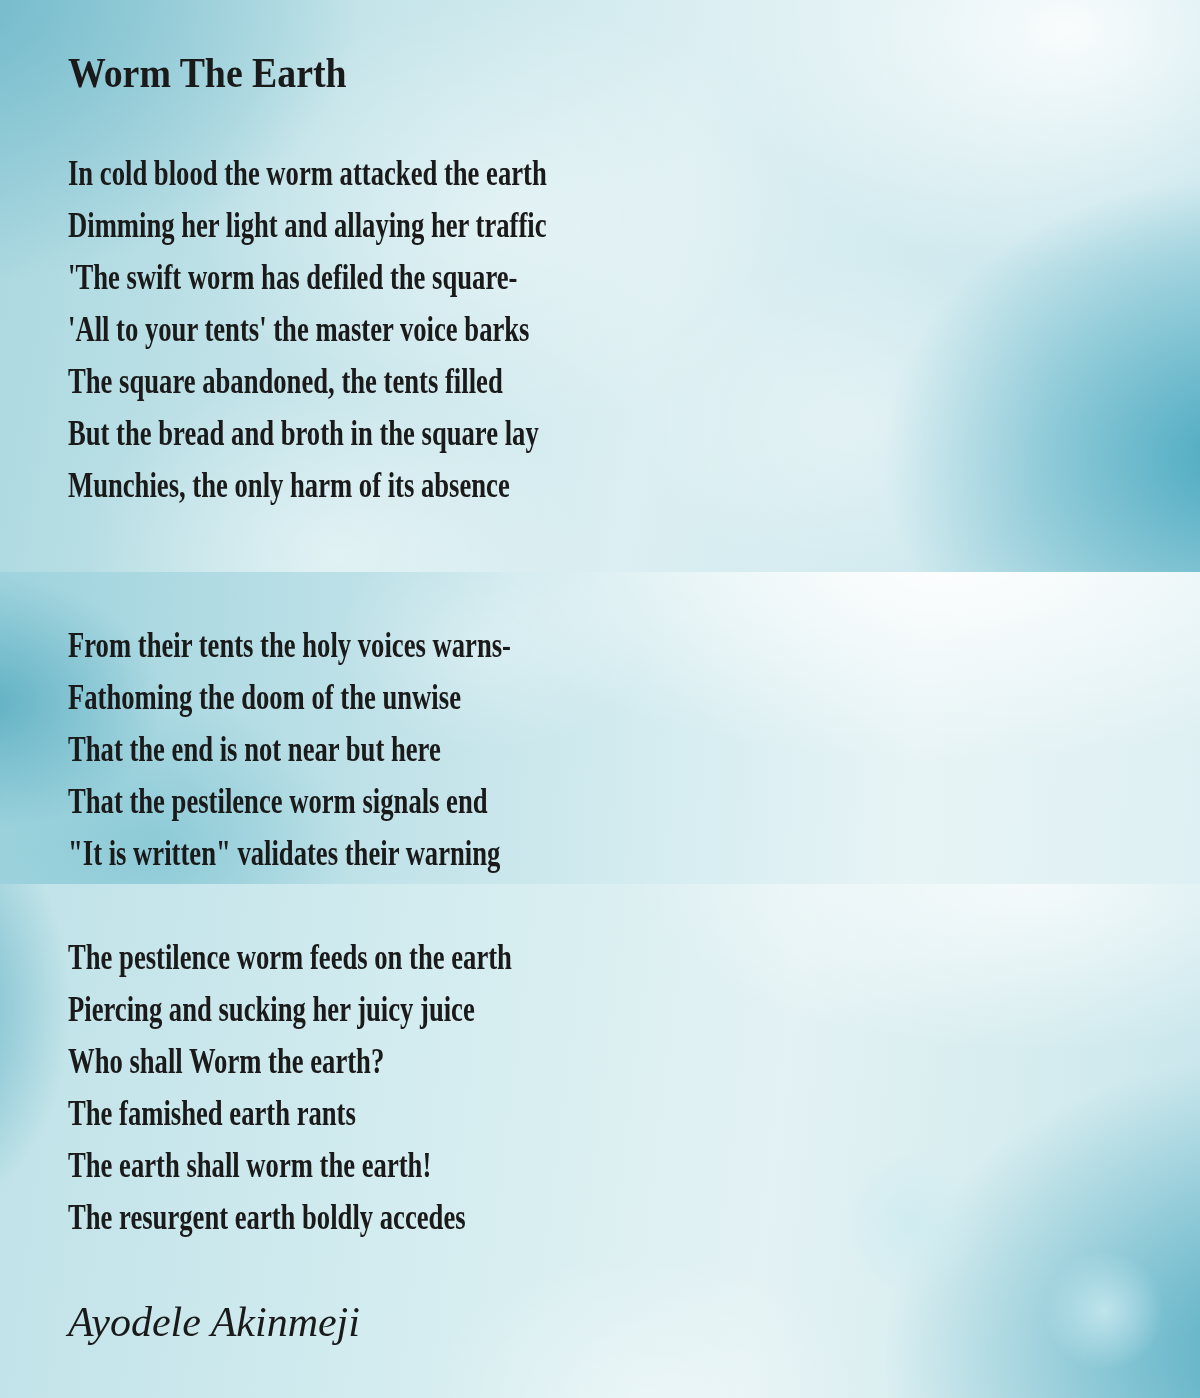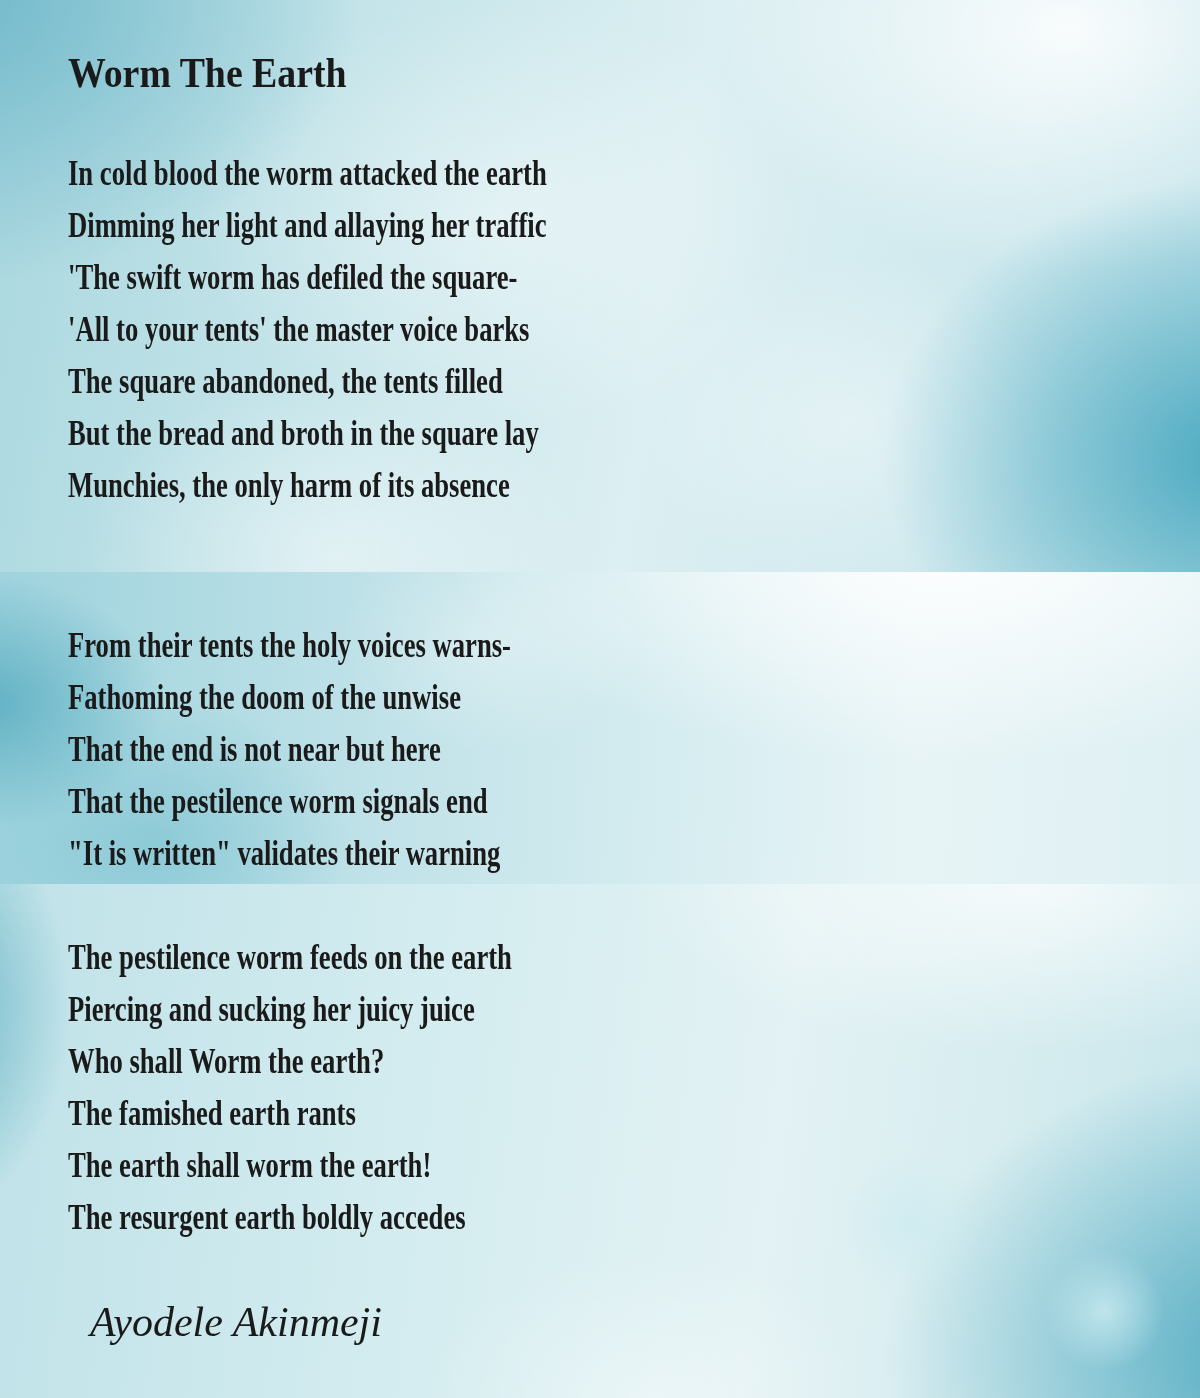--- a/index.html
+++ b/index.html
@@ -52,21 +52,21 @@
   .stanza{
     left:68px;
     font-size:36px;font-weight:700;line-height:52px;
     transform:scaleX(0.74);transform-origin:0 0;
   }
   .stanza-1{top:147px;}
   .stanza-2{top:619px;}
   .stanza-3{top:931px;}
   .author{
     left:68px;top:1297px;
-    font-size:42px;font-style:italic;font-weight:400;line-height:50px;margin-left:22px;
+    font-size:42px;font-style:italic;font-weight:400;line-height:50px;
   }
 </style>
 </head>
 <body>
 
 <div class="page">
 
   <div class="band band-1"></div>
   <div class="band band-2"></div>
   <div class="band band-3"></div>

